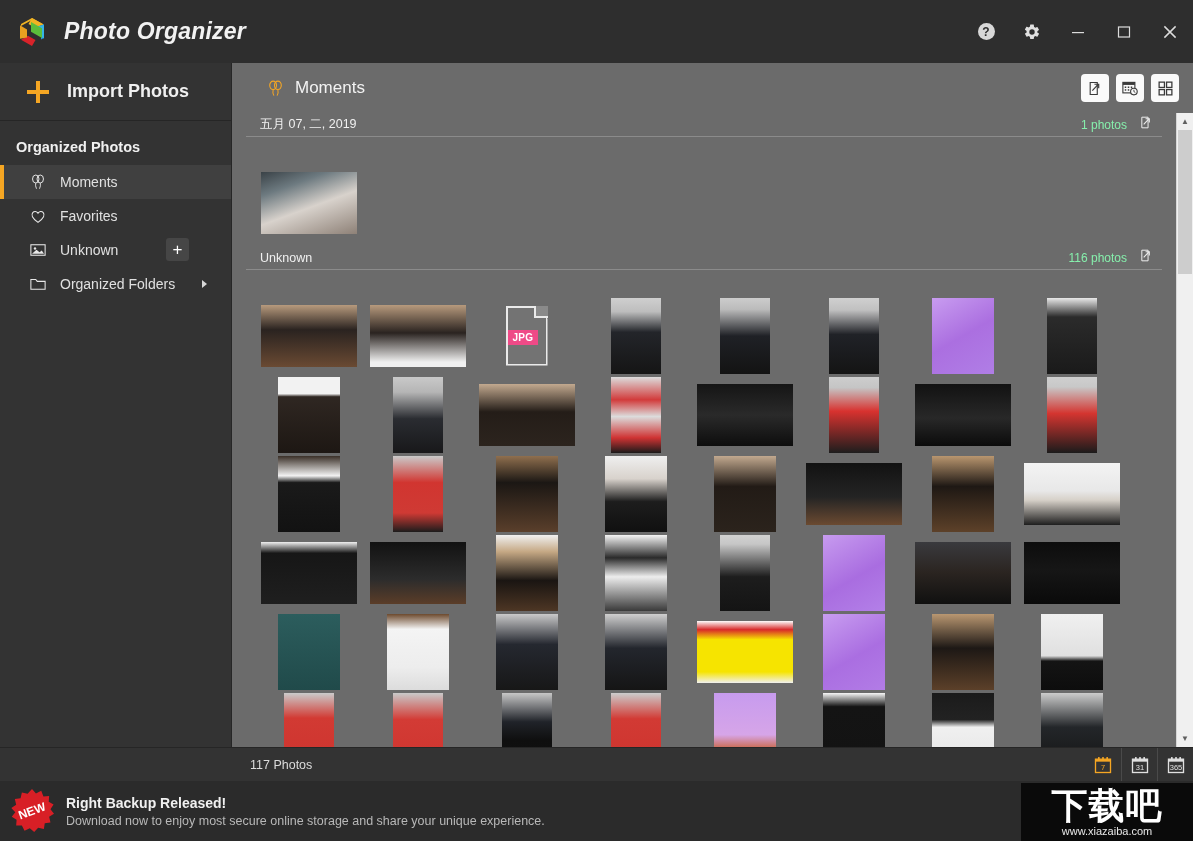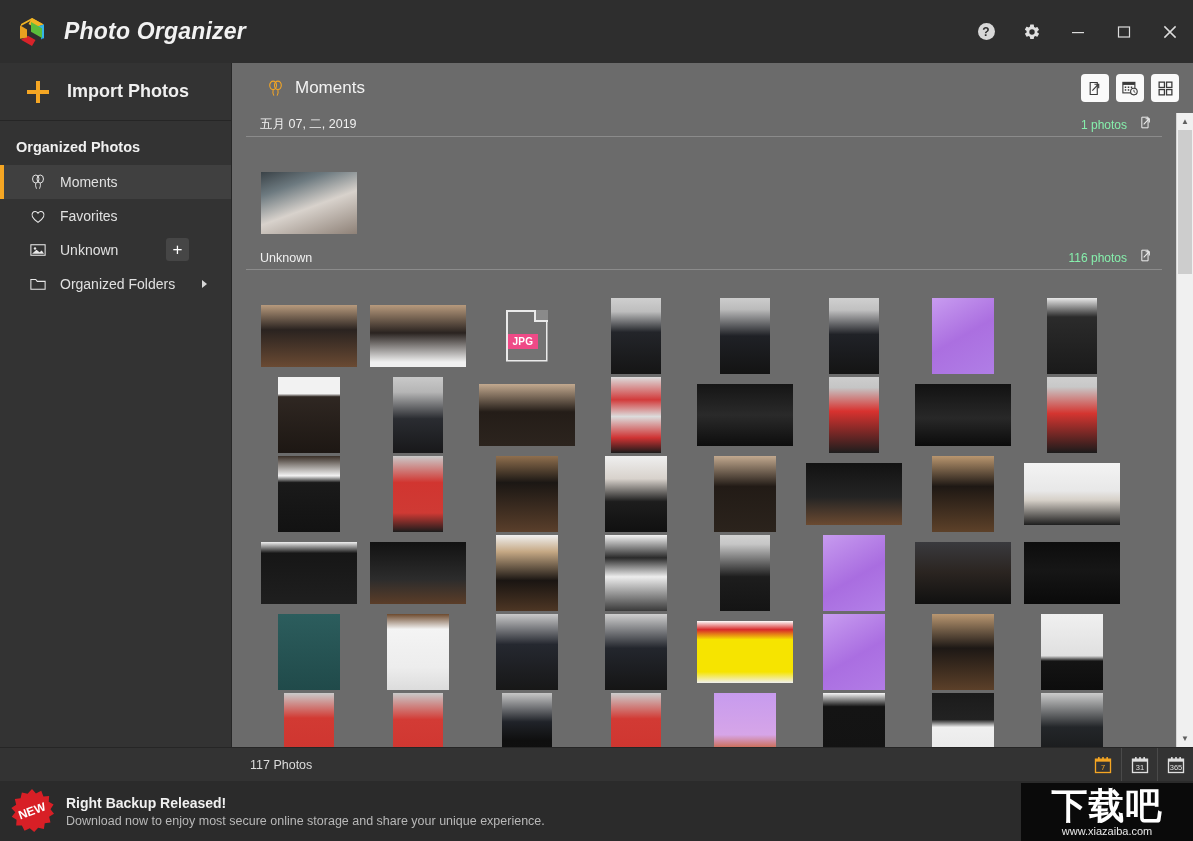--- a/index.html
+++ b/index.html
@@ -169,21 +169,21 @@
     max-width: 96px; max-height: 76px;
     background: #cfcfcf;
     position: relative; overflow: hidden;
   }
   .thumb.tall { width: 50px; height: 76px; }
   .thumb.mid  { width: 62px; height: 76px; }
   .thumb.big  { width: 96px; height: 62px; }
 
   
   .jpg-doc {
-    width: 42px; height: 52px; position: relative;
+    width: 42px; height: 60px; position: relative;
     background: transparent;
   }
   .jpg-doc .page {
     position: absolute; inset: 0;
     border: 2px solid #eaeaea;
     background: rgba(255,255,255,.06);
     clip-path: polygon(0 0, 68% 0, 100% 22%, 100% 100%, 0 100%);
   }
   .jpg-doc .fold {
     position: absolute; right: 0; top: 0;

